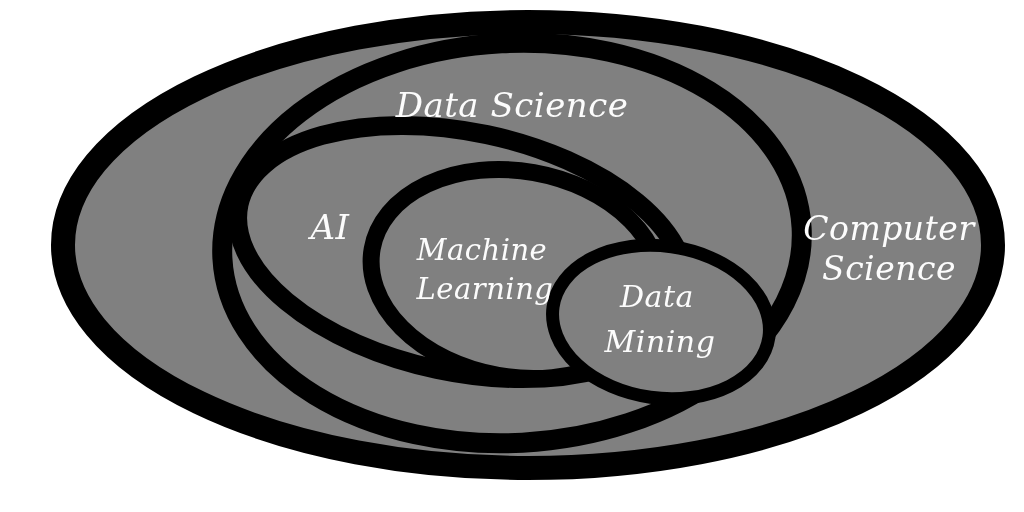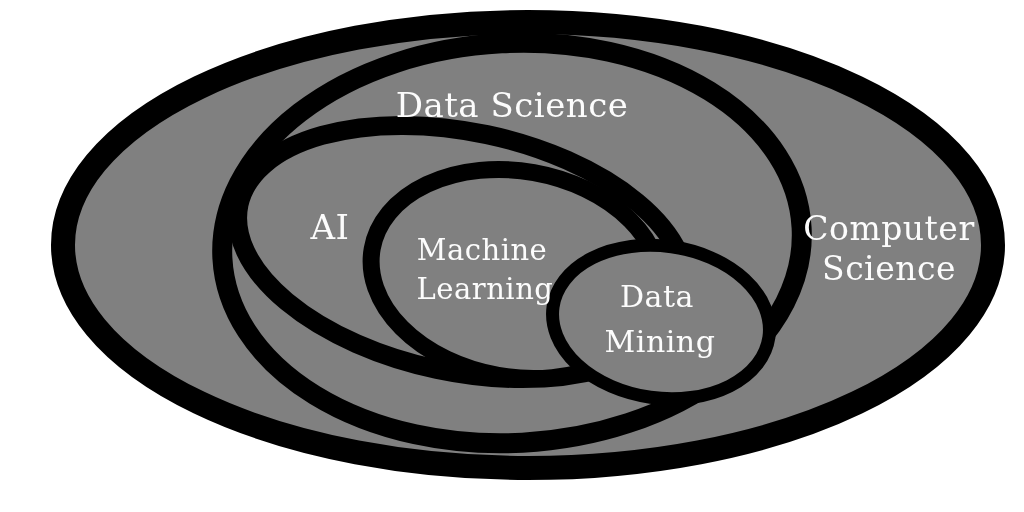--- a/index.html
+++ b/index.html
@@ -2,20 +2,21 @@
 <html><head>
 <meta charset="utf-8">
 <style>
   html, body { margin: 0; padding: 0; background: #ffffff; }
   .stage {
     position: relative;
     width: 1024px;
     height: 512px;
     overflow: hidden;
     background: #ffffff;
+    font-style: italic;
   }
   svg { display: block; }
   .set-ellipse {  }
   .lbl {
     font-family: "DejaVu Serif", "Liberation Serif", serif;
     text-anchor: middle;
     letter-spacing: 0.5px;
     font-weight: 500;
   }
 </style>

